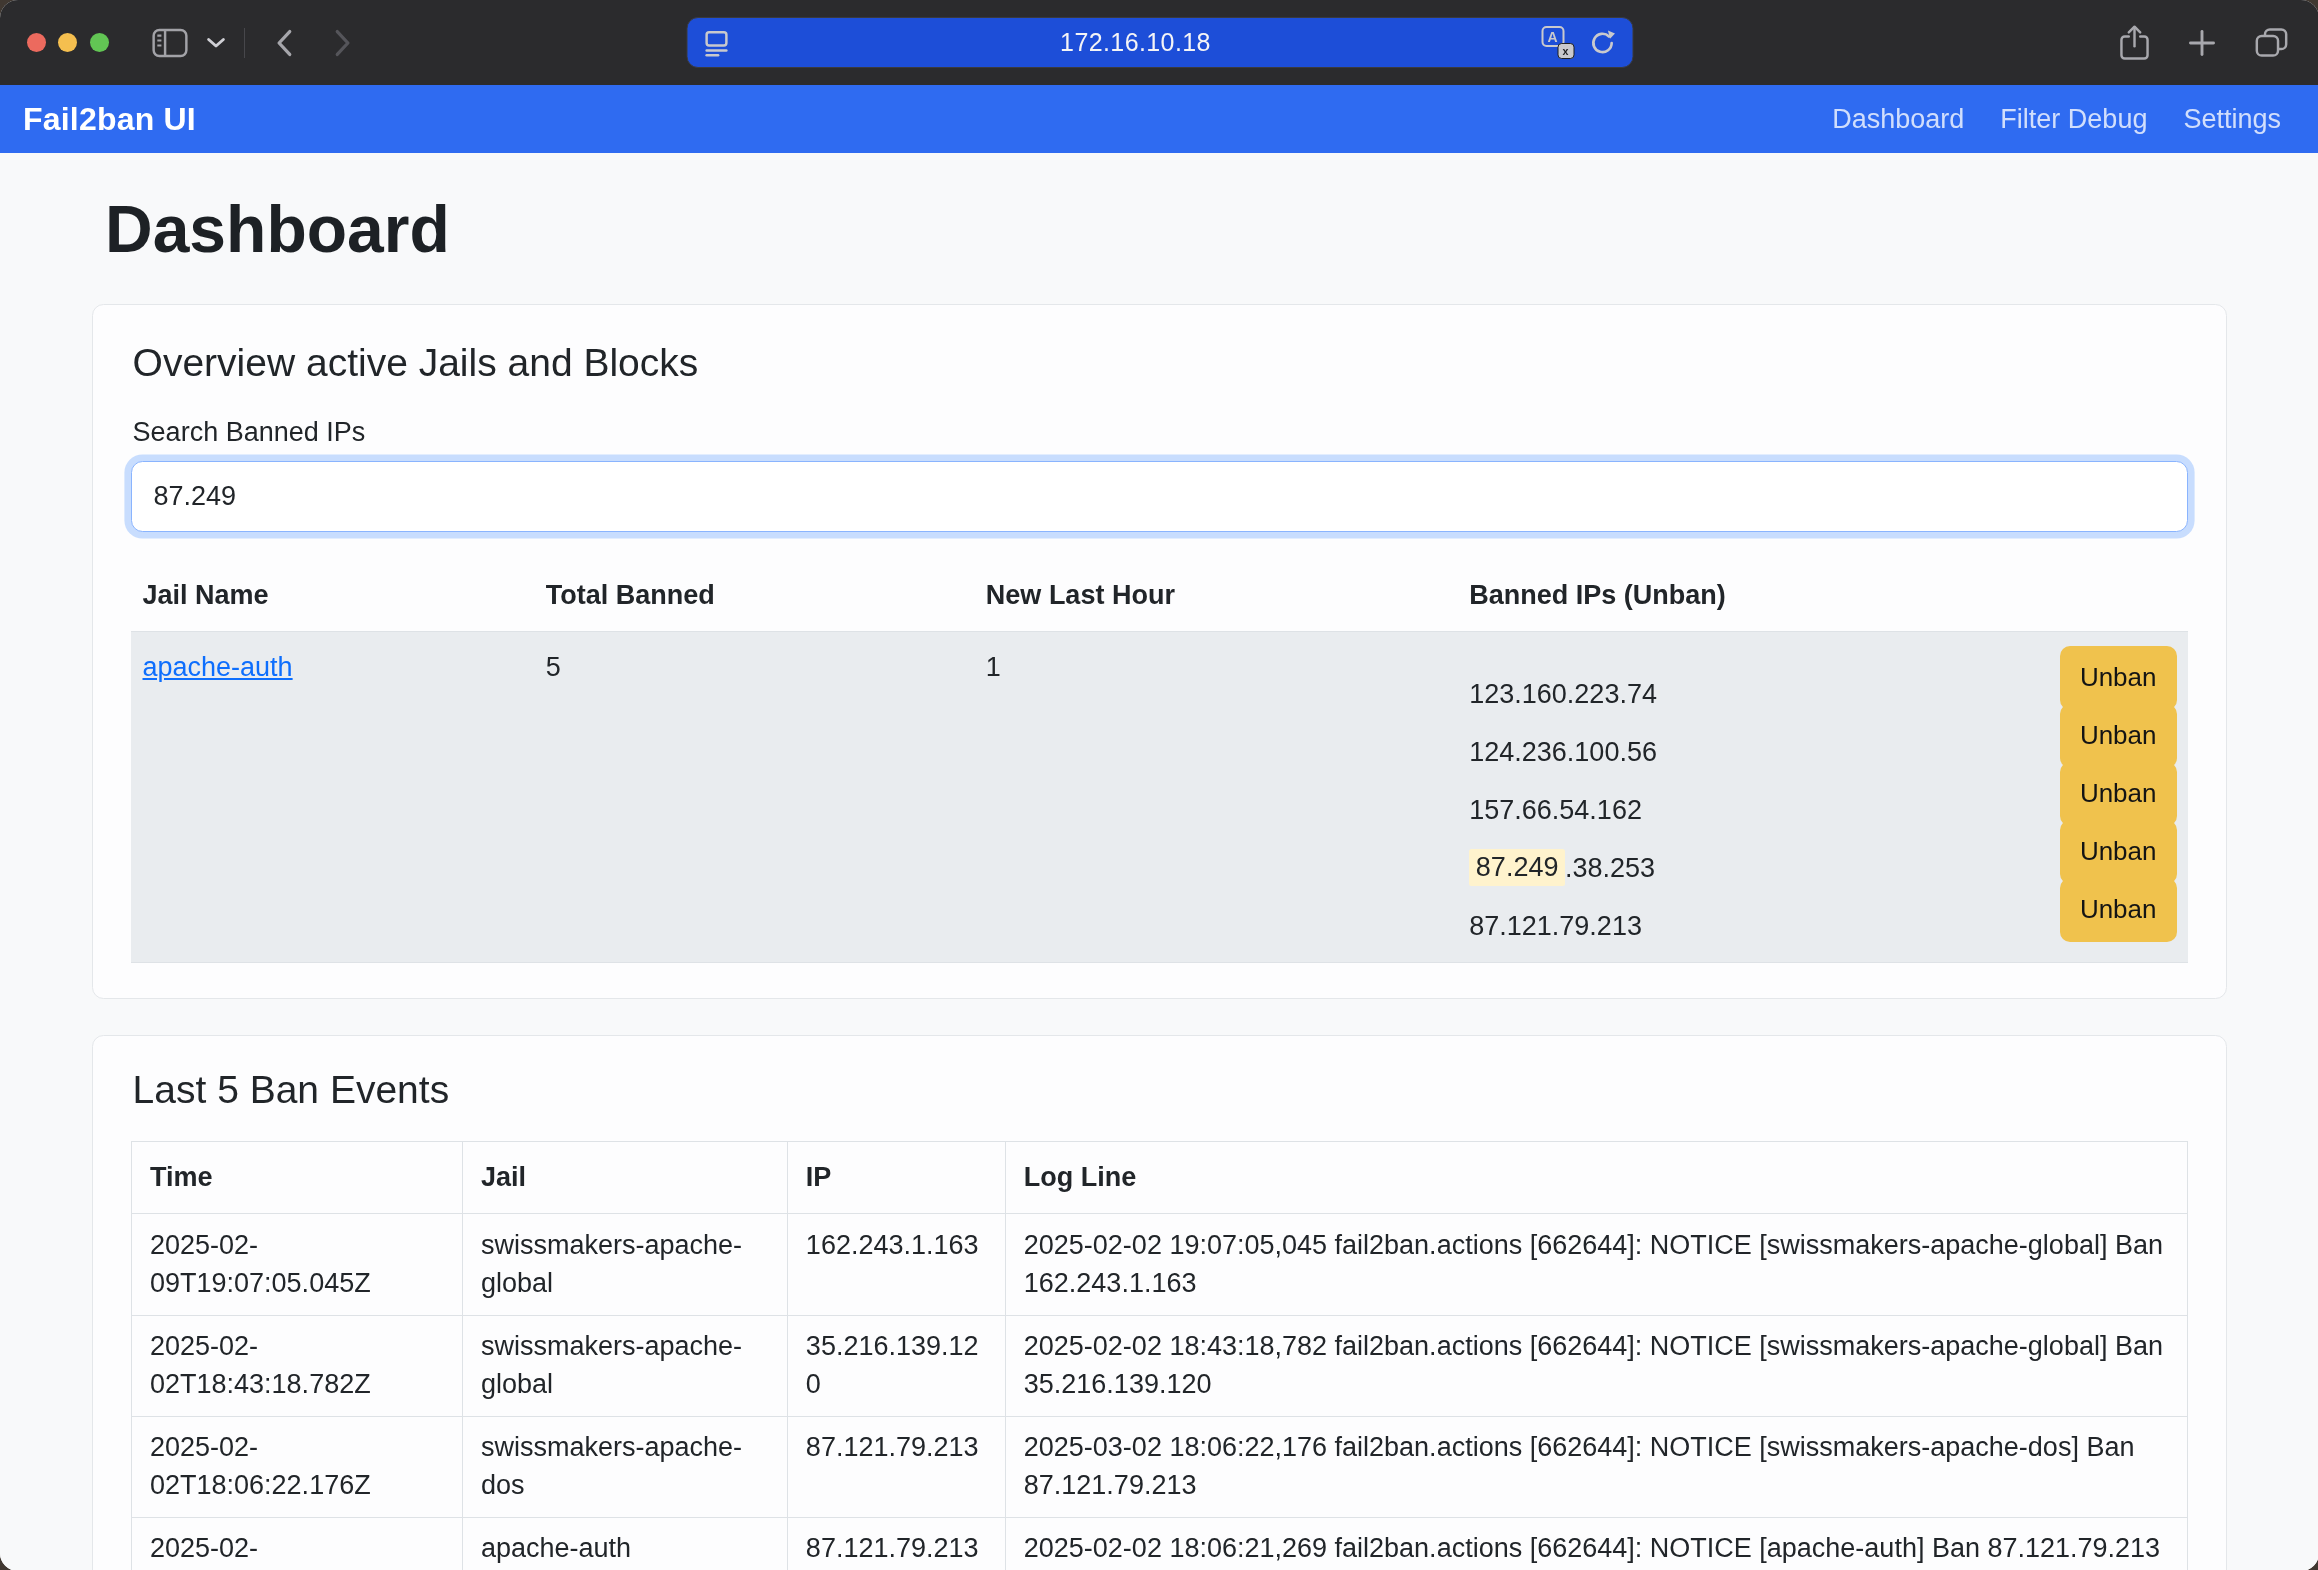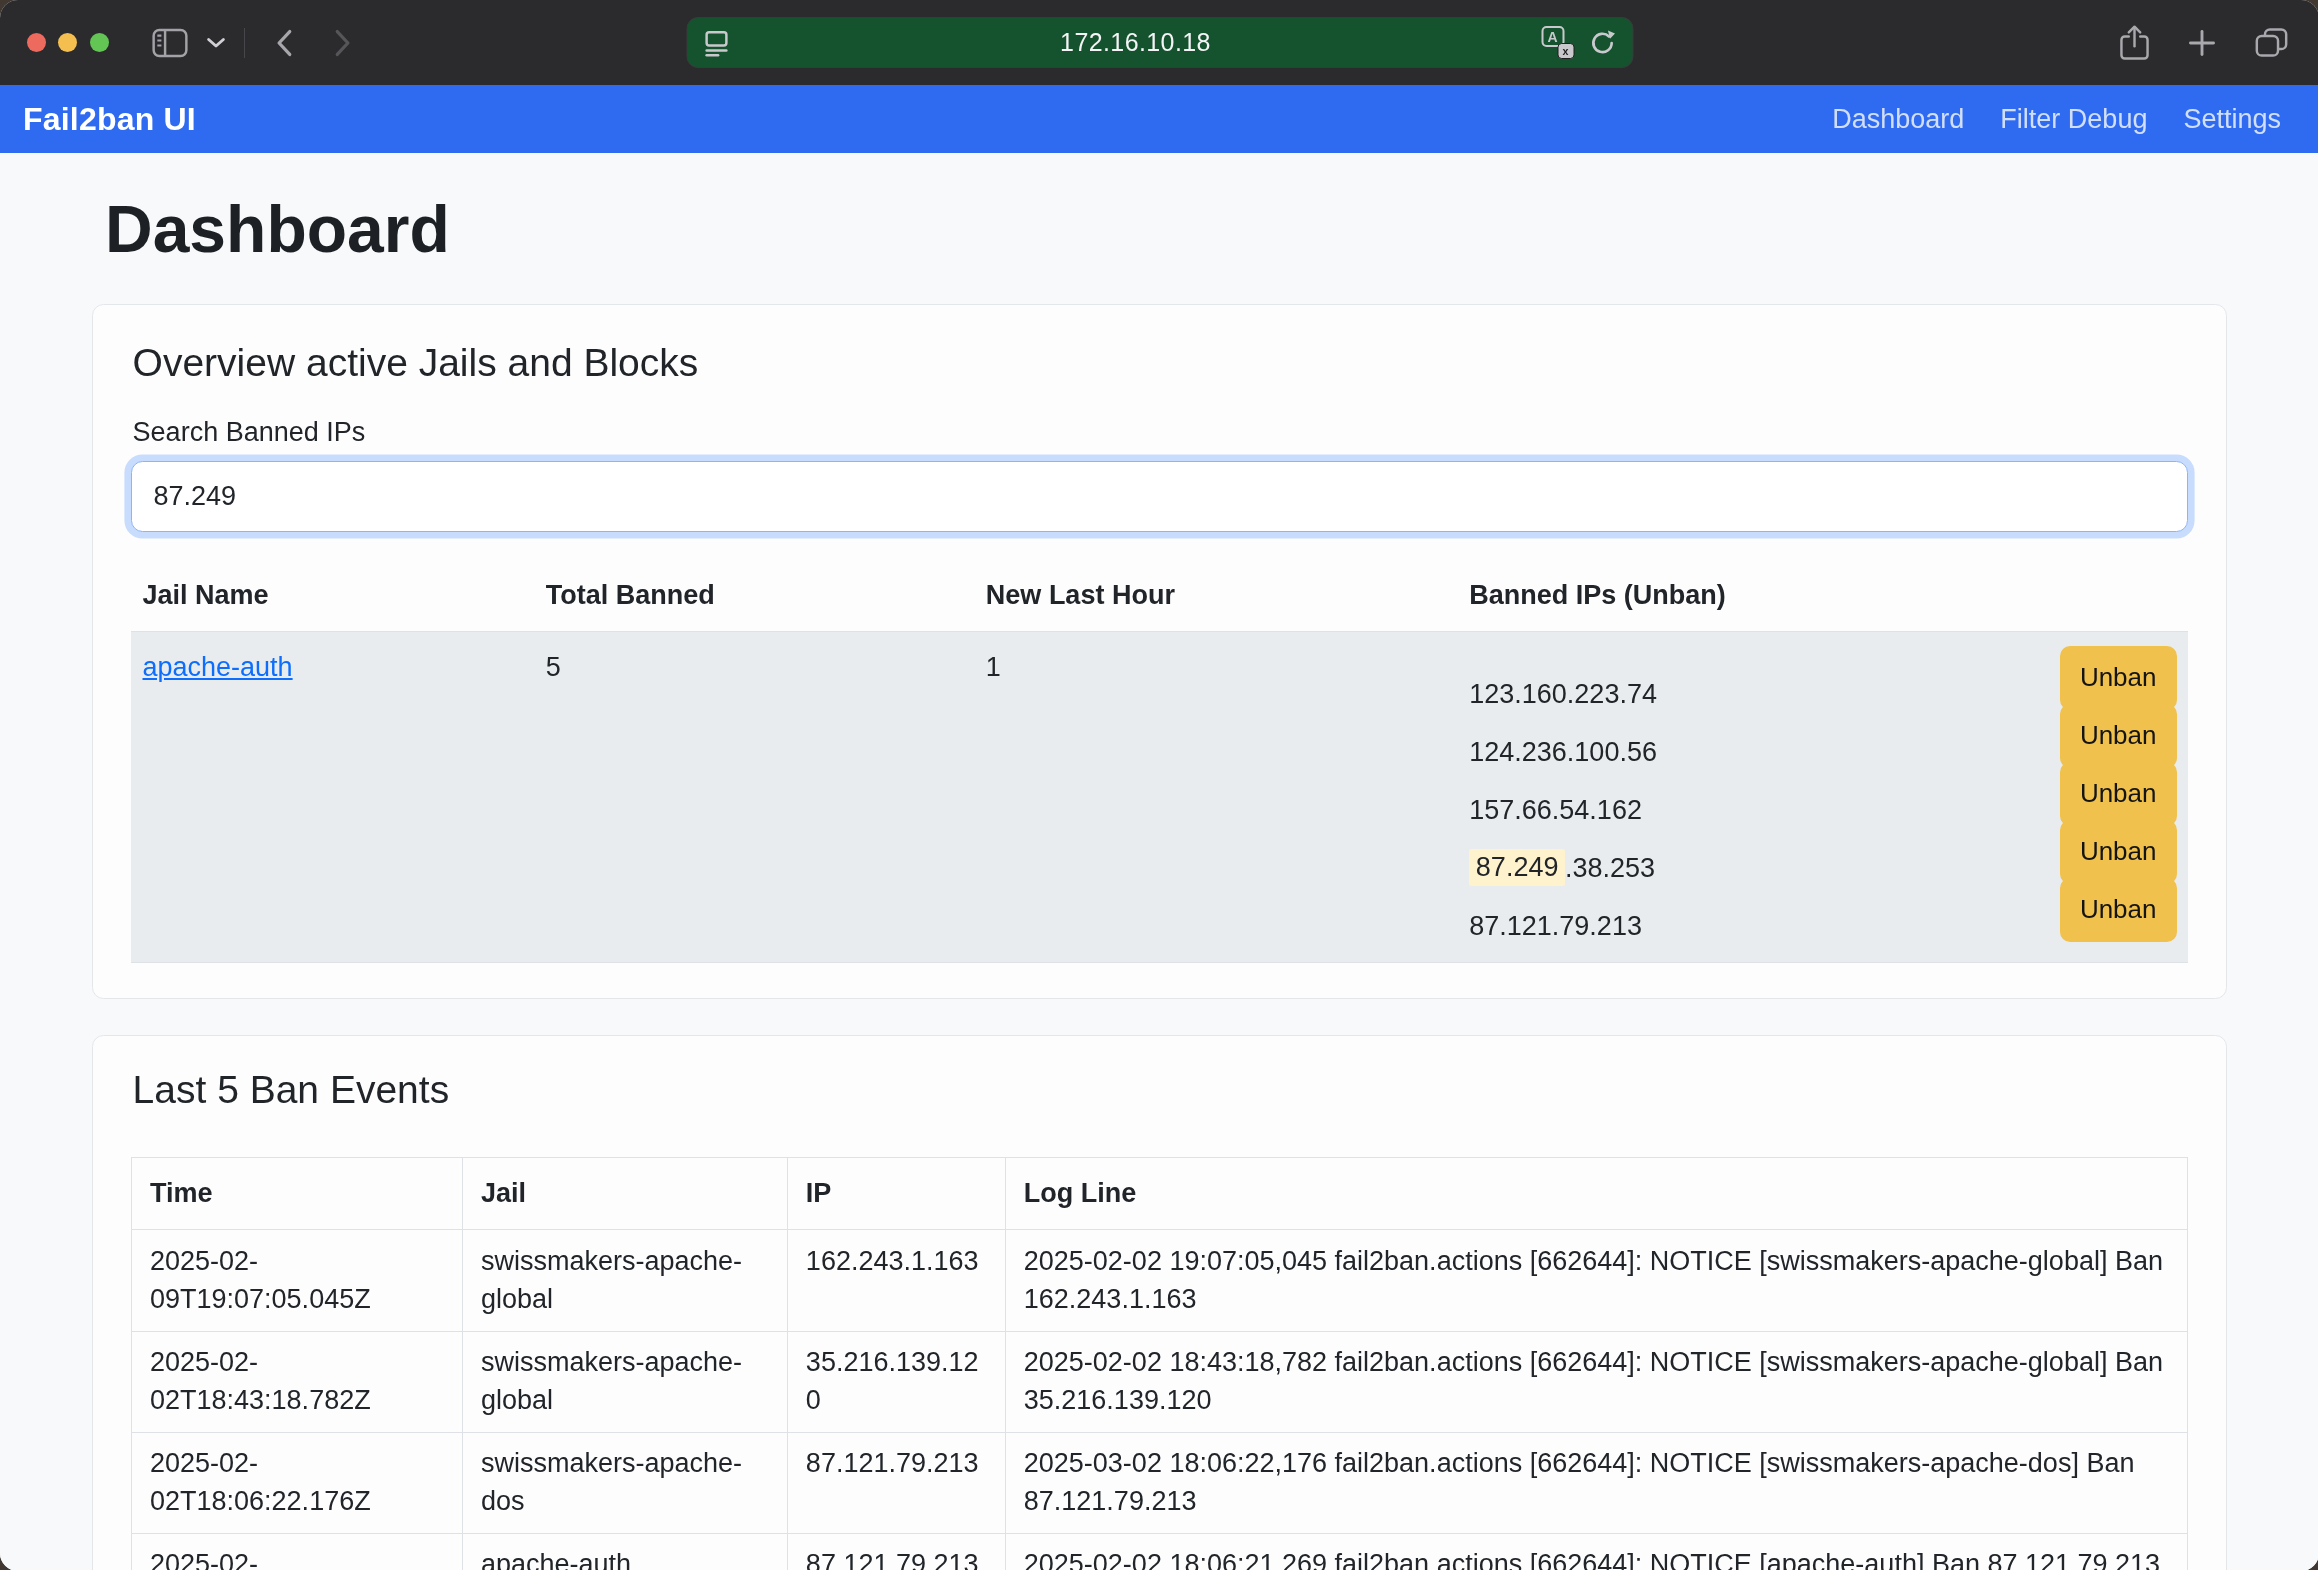--- a/index.html
+++ b/index.html
@@ -32,21 +32,21 @@
   .light-yellow { background: #f5bf4f; }
   .light-green  { background: #62c554; }
 
   .chrome-left { display: flex; align-items: center; margin-left: 43px; gap: 18px; }
   .chrome-btn { background: none; border: none; padding: 0; display: flex; align-items: center; cursor: pointer; }
   .chrome-divider { width: 1.6px; height: 30px; background: #47474b; }
 
   .address-bar {
     position: absolute; left: 50%; top: 17px; transform: translateX(-50%);
     width: 947px; height: 51px;
-    background: #14532d;
+    background: #1d4ed8;
     border: 0.8px solid #3a3a3d;
     border-radius: 11.5px;
     display: flex; align-items: center;
     padding: 0 15px;
     color: #f2f2f4;
   }
   .url {
     flex: 1; text-align: center;
     font-size: 25px; letter-spacing: 0.4px;
     color: #f4f4f6;
@@ -97,21 +97,21 @@
     background: #fdfdfe;
     border: 1.6px solid #e4e7ea;
     border-radius: 11.5px;
     padding: 35px 38px;
   }
   .card h2 {
     font-size: 39px; font-weight: 500; line-height: 1.2;
     margin: 0 0 30px 1.6px; color: #212529;
   }
   .card.events { padding-top: 31px; }
-  .card.events h2 { margin-bottom: 44px; }
+  .card.events h2 { margin-bottom: 28px; }
 
   .search-label { display: block; font-size: 27px; margin: 0 0 13px 1.6px; }
   .search-input {
     display: block; width: 100%; height: 71px;
     font-family: inherit; font-size: 27px; color: #212529;
     padding: 0 21.4px;
     background: #ffffff;
     border: 1.6px solid #8ab4fe; border-radius: 11.5px;
     box-shadow: 0 0 0 6.6px rgba(13,110,253,0.22);
     outline: none;

